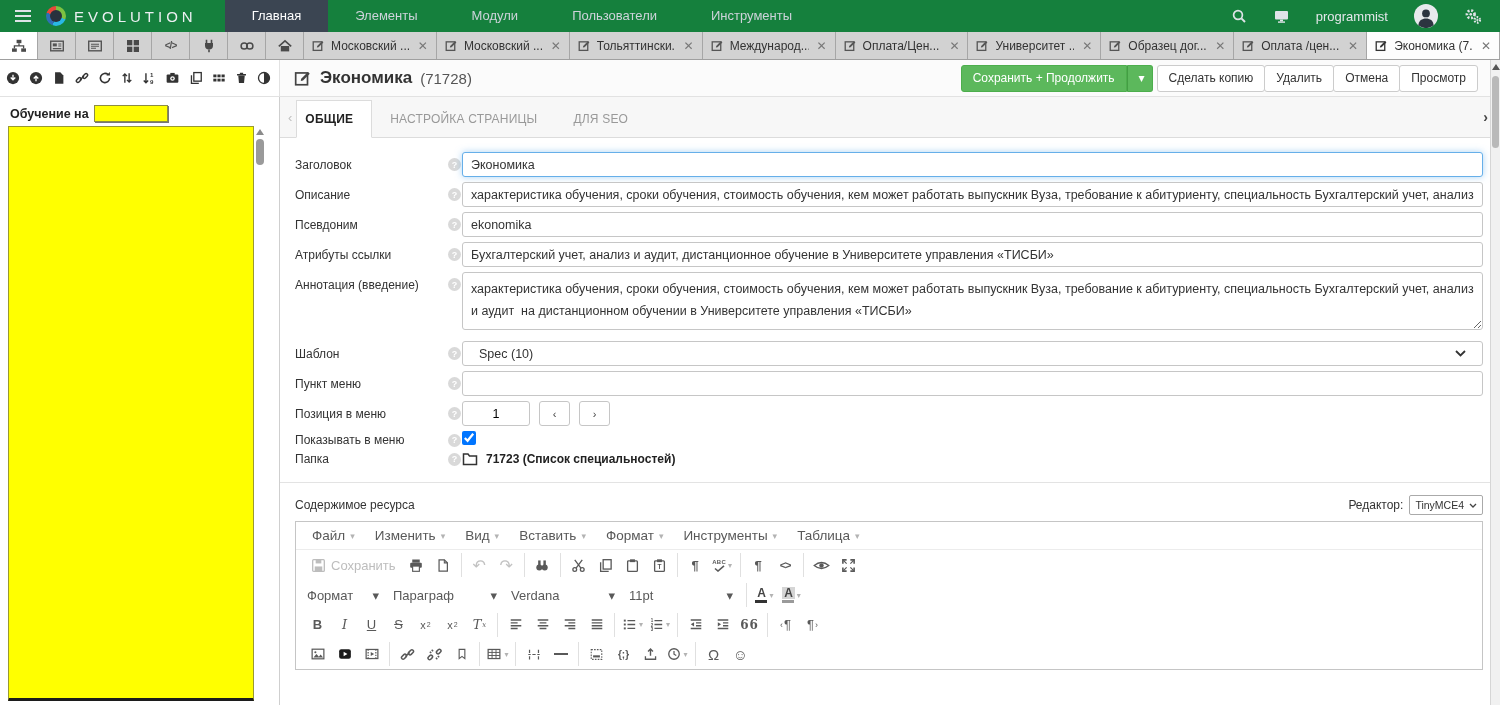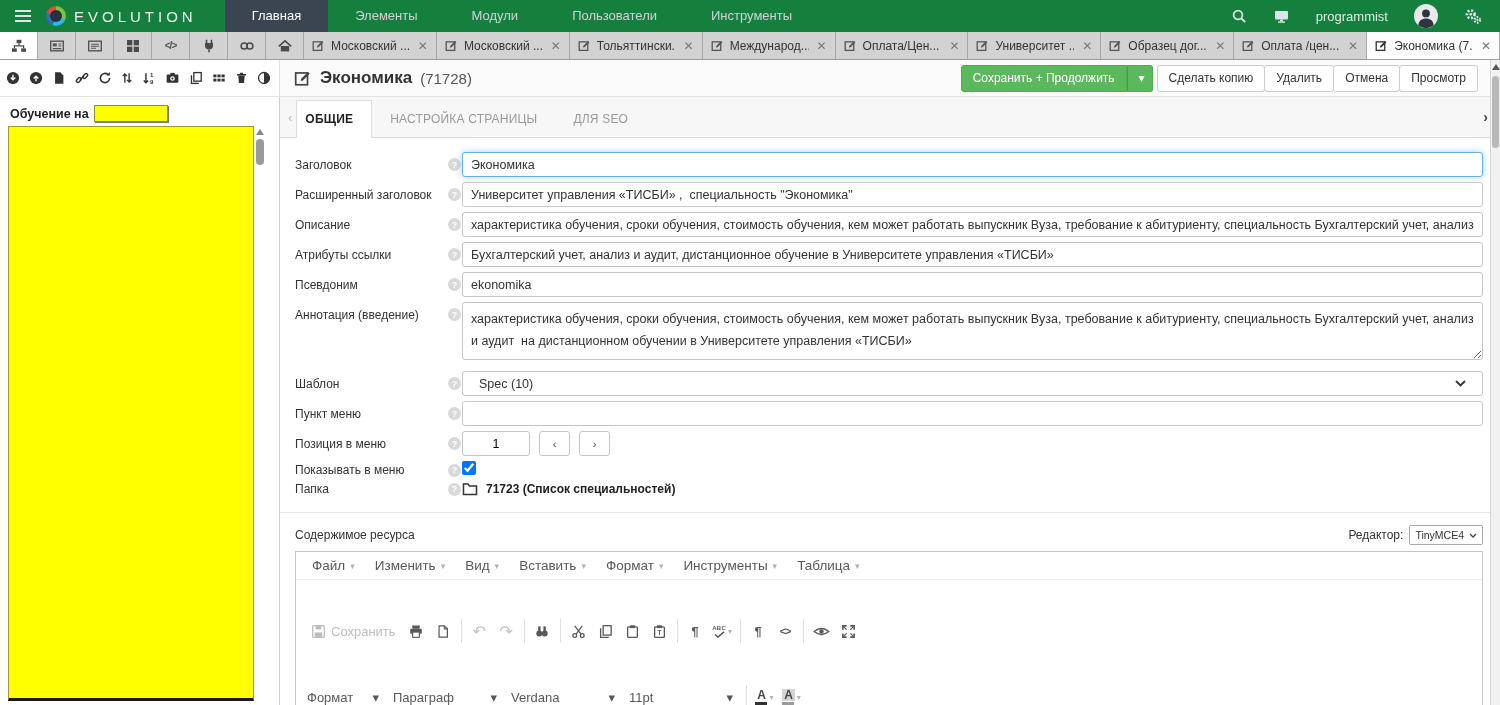--- a/index.html
+++ b/index.html
@@ -97,21 +97,21 @@
   .content-head .cl { font-size:12px; color:#333; }
   .ed-right { margin-left:auto; display:flex; align-items:center; gap:6px; font-size:12px; color:#333; }
   .mini-sel { height:20px; border:1px solid #aaa; border-radius:2px; background:#fff; display:flex;
     align-items:center; gap:5px; padding:0 5px; font-size:10.5px; color:#333; cursor:pointer; }
 
   
   .mce { margin:0 17px 0 15px; border:1px solid #c5c5c5; background:#fff; }
   .mce-menubar { height:28px; display:flex; align-items:center; gap:0; padding-left:6px; border-bottom:1px solid #ececec; }
   .mi { font-size:13.5px; color:#595959; padding:0 10px; cursor:pointer; display:flex; align-items:center; gap:5px; }
   .mi .car { font-size:9px; color:#b3b3b3; }
-  .mce-row { height:30px; display:flex; align-items:center; padding-left:4px;margin-top:36px; }
+  .mce-row { height:30px; display:flex; align-items:center; padding-left:4px; }
   .mce-row.r3 { height:29px; }
   .grp { display:flex; align-items:center; height:24px; padding:0 5px; border-right:1px solid #e0e0e0; gap:2px; }
   .grp:last-child { border-right:none; }
   .ib { min-width:25px; height:24px; display:flex; align-items:center; justify-content:center;
     color:#595959; cursor:pointer; font-size:13px; gap:1px; }
   .ib.dis { color:#c2c2c2; }
   .ib .car { font-size:8px; color:#b3b3b3; margin-left:1px; }
   .savebtn { display:flex; align-items:center; gap:5px; color:#bdbdbd; font-size:13px; padding:0 6px; }
   .dd { display:flex; align-items:center; justify-content:space-between; font-size:13px; color:#595959;
     padding:0 7px; cursor:pointer; height:24px; }
@@ -442,46 +442,39 @@
 
     <div class="form">
       <div class="frow">
         <span class="flabel">Заголовок</span>
         <span class="fhelp">
             <b></b>
           </span>
         <span class="fctl"><input class="txt focused" value="Экономика" style=""></span>
       </div>
       <div class="frow">
-        <span class="flabel">Расширенный заголовок</span>
-        <span class="fhelp">
-            <b></b>
-          </span>
-        <span class="fctl"><input class="txt" value="Университет управления «ТИСБИ» ,  специальность &quot;Экономика&quot;" style=""></span>
+        <span class="flabel">Описание</span>
+        <span class="fhelp">
+            <b></b>
+          </span>
+        <span class="fctl"><input class="txt" value="характеристика обучения, сроки обучения, стоимость обучения, кем может работать выпускник Вуза, требование к абитуриенту, специальность Бухгалтерский учет, анализ и аудит  на дистанци" style=""></span>
       </div>
       <div class="frow">
-        <span class="flabel">Описание</span>
-        <span class="fhelp">
-            <b></b>
-          </span>
-        <span class="fctl"><input class="txt" value="характеристика обучения, сроки обучения, стоимость обучения, кем может работать выпускник Вуза, требование к абитуриенту, специальность Бухгалтерский учет, анализ и аудит  на дистанци" style=""></span>
+        <span class="flabel">Псевдоним</span>
+        <span class="fhelp">
+            <b></b>
+          </span>
+        <span class="fctl"><input class="txt" value="ekonomika" style=""></span>
       </div>
       <div class="frow">
         <span class="flabel">Атрибуты ссылки</span>
         <span class="fhelp">
             <b></b>
           </span>
         <span class="fctl"><input class="txt" value="Бухгалтерский учет, анализ и аудит, дистанционное обучение в Университете управления «ТИСБИ»" style=""></span>
-      </div>
-      <div class="frow">
-        <span class="flabel">Псевдоним</span>
-        <span class="fhelp">
-            <b></b>
-          </span>
-        <span class="fctl"><input class="txt" value="ekonomika" style=""></span>
       </div>
       <div class="frow top">
         <span class="flabel">Аннотация (введение)</span>
         <span class="fhelp">
             <b></b>
           </span>
         <span class="fctl"><textarea class="txt" style="">характеристика обучения, сроки обучения, стоимость обучения, кем может работать выпускник Вуза, требование к абитуриенту, специальность Бухгалтерский учет, анализ и аудит  на дистанционном обучении в Университете управления «ТИСБИ»</textarea></span>
       </div>
       <div class="frow" style="margin-top:7px;">
         <span class="flabel">Шаблон</span>

